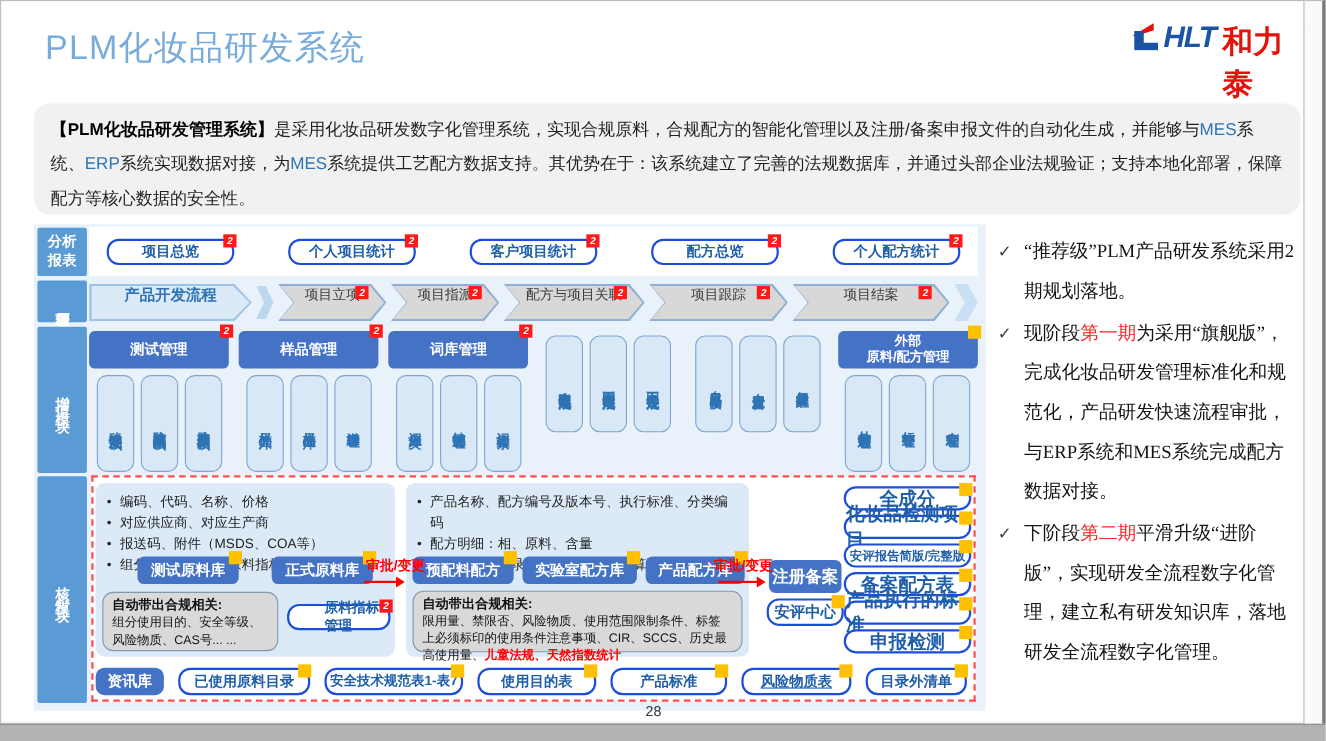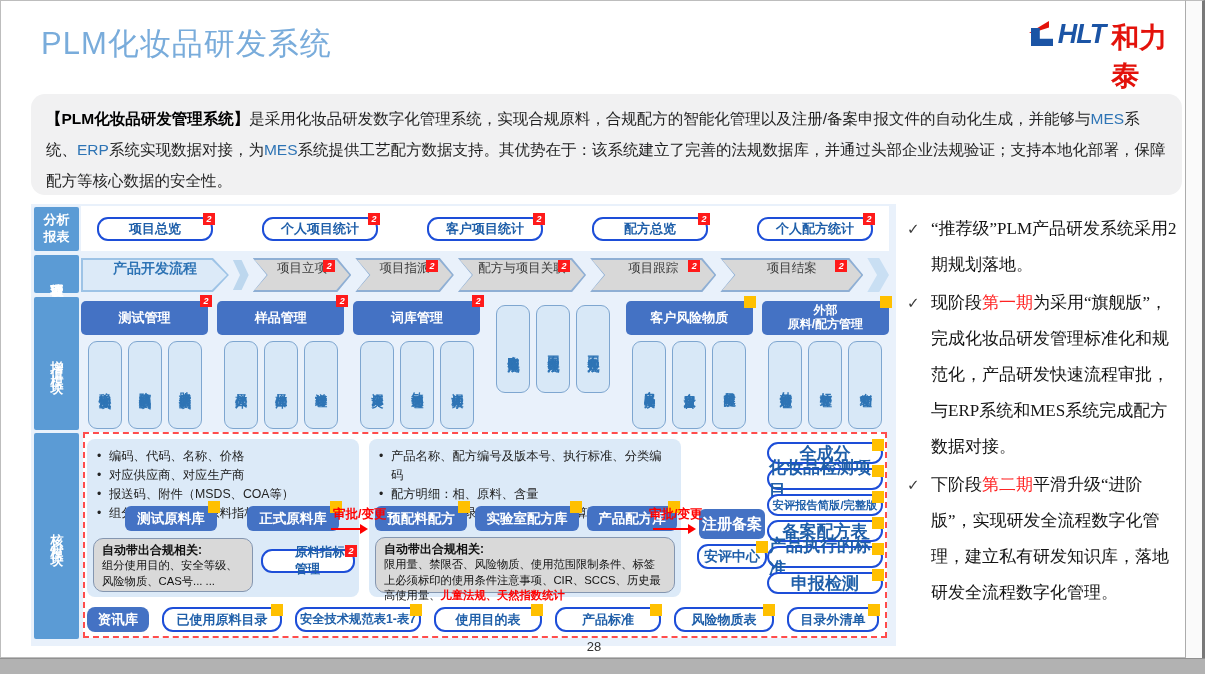--- a/index.html
+++ b/index.html
@@ -218,24 +218,20 @@
       </div>
     </div>
     <div class="mod">
       <div class="mod-items">
         <div class="mod-item">内嵌欧盟法规</div>
         <div class="mod-item">不同国家法规</div>
         <div class="mod-item">不同客户法规</div>
       </div>
     </div>
     <div class="mod">
-      <div class="mod-head">
-          <span>客户风险物质</span>
-          <span class="badge yellow"></span>
-        </div>
       <div class="mod-items">
         <div class="mod-item" style="font-size:11px;">自定义风险物质</div>
         <div class="mod-item">自定义含量</div>
         <div class="mod-item">超量提醒</div>
       </div>
     </div>
     <div class="mod">
       <div class="mod-head two">
           <span>外部</span>
           <span>原料/配方管理</span>
@@ -354,21 +350,21 @@
         <span class="badge yellow"></span>
       </div>
     <div class="btn-outline" style="width:108px;align-items:center;">
         <span>使用目的表</span>
         <span class="badge yellow"></span>
       </div>
     <div class="btn-outline" style="width:106px;">
         <span>产品标准</span>
         <span class="badge yellow"></span>
       </div>
-    <div class="btn-outline" style="width:100px;">
+    <div class="btn-outline" style="width:100px;text-decoration:underline;">
         <span>风险物质表</span>
         <span class="badge yellow"></span>
       </div>
     <div class="btn-outline" style="width:92px;">
         <span>目录外清单</span>
         <span class="badge yellow"></span>
       </div>
   </div>
 
   <div class="pagenum">28</div>

